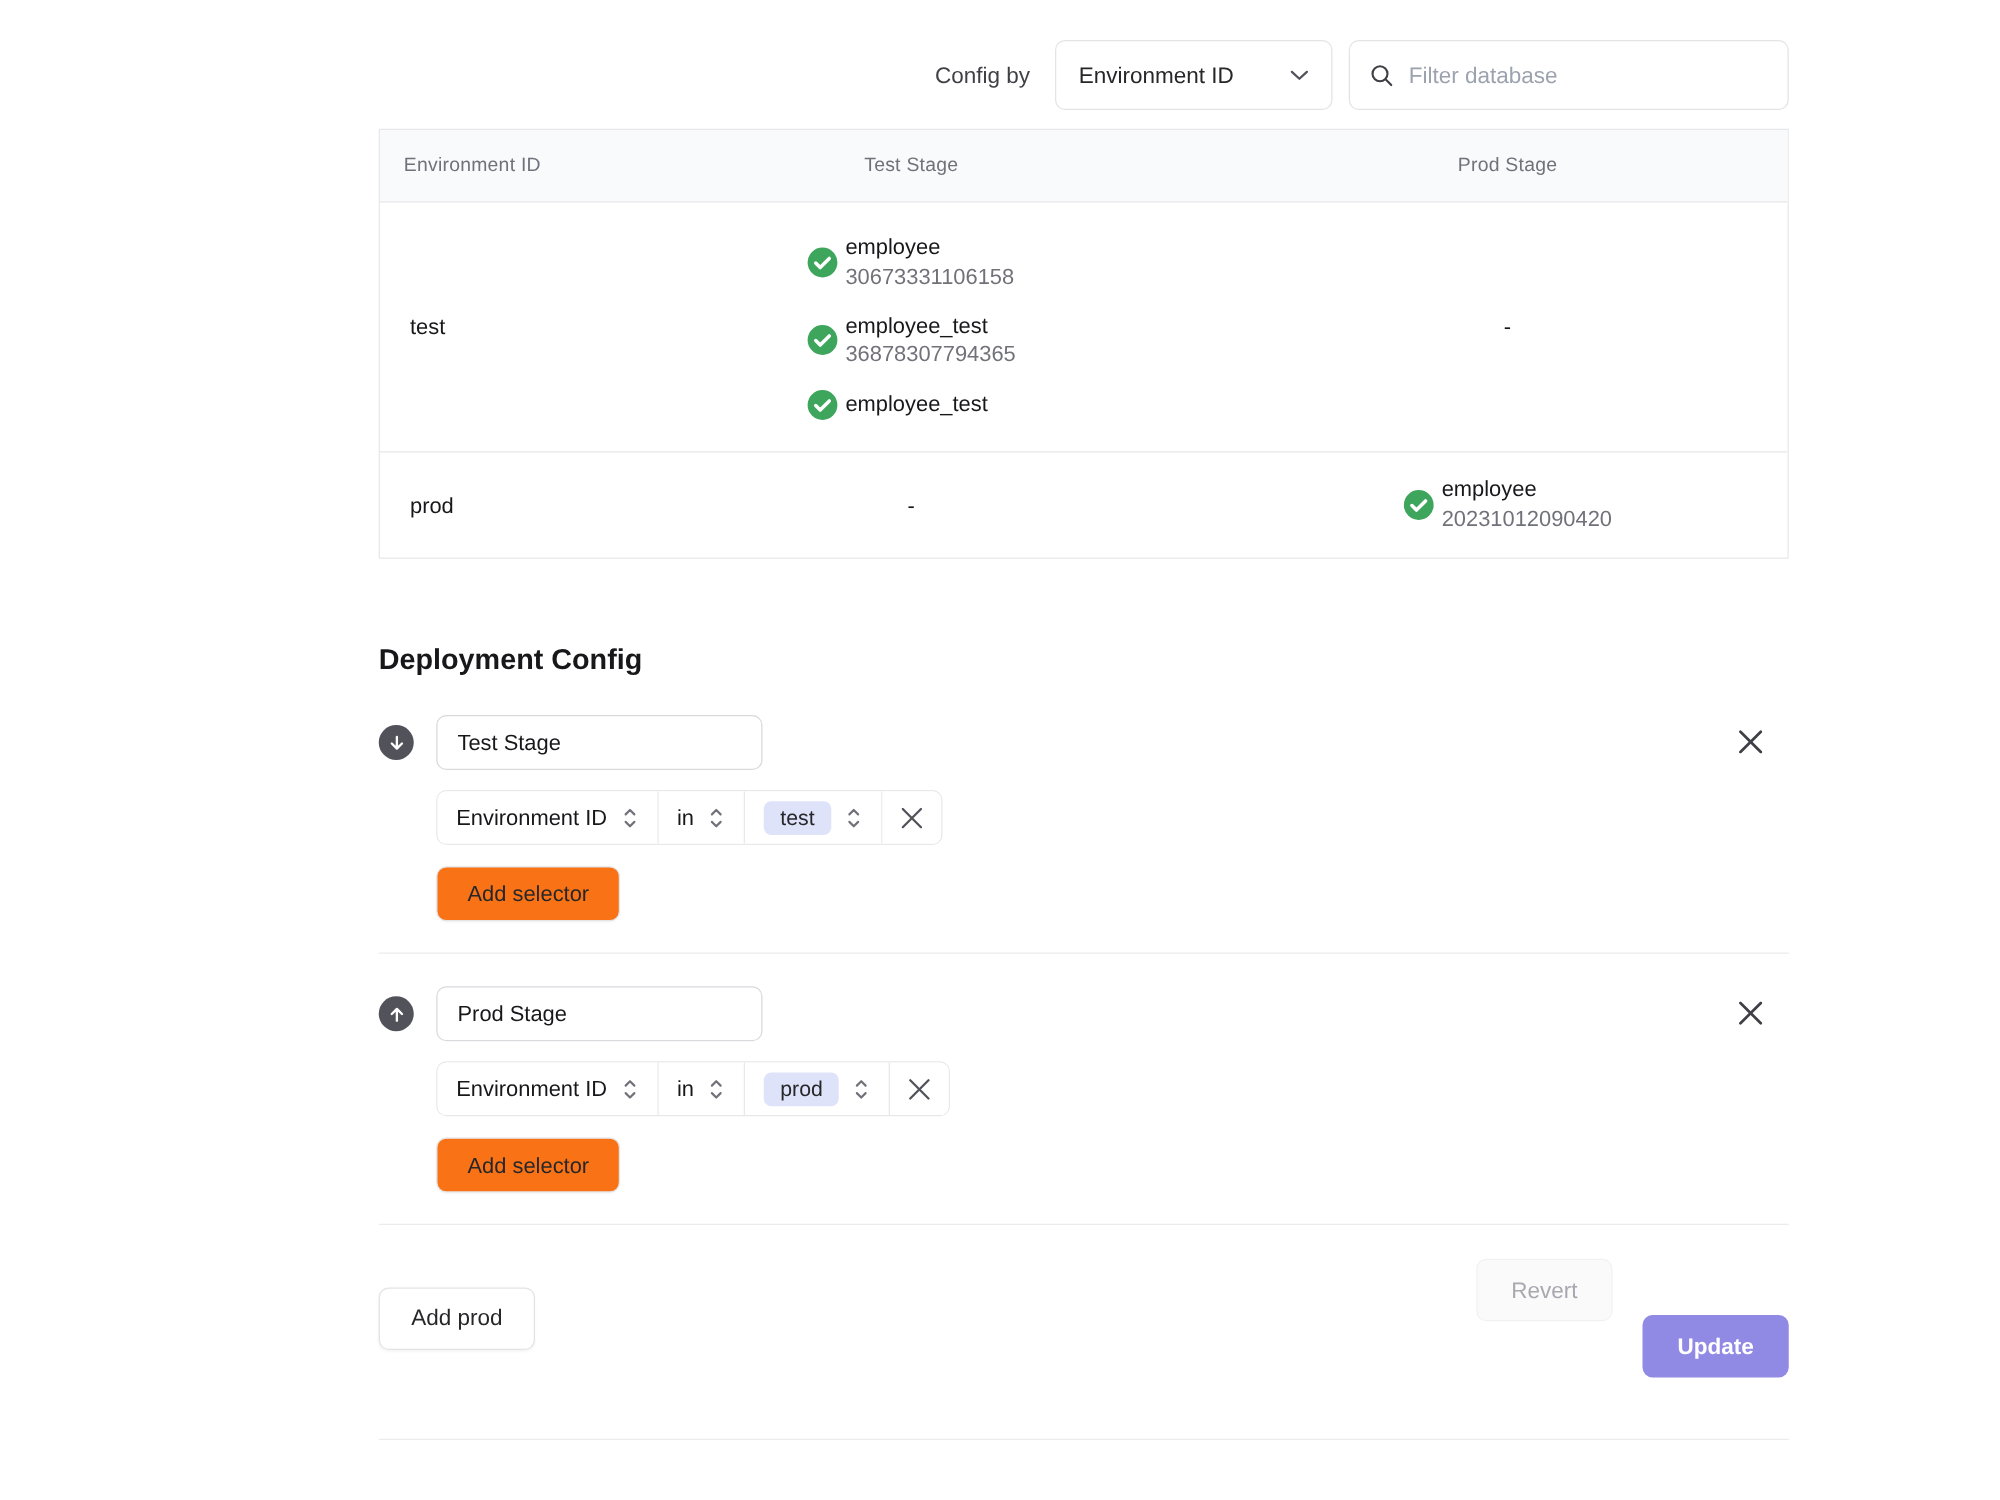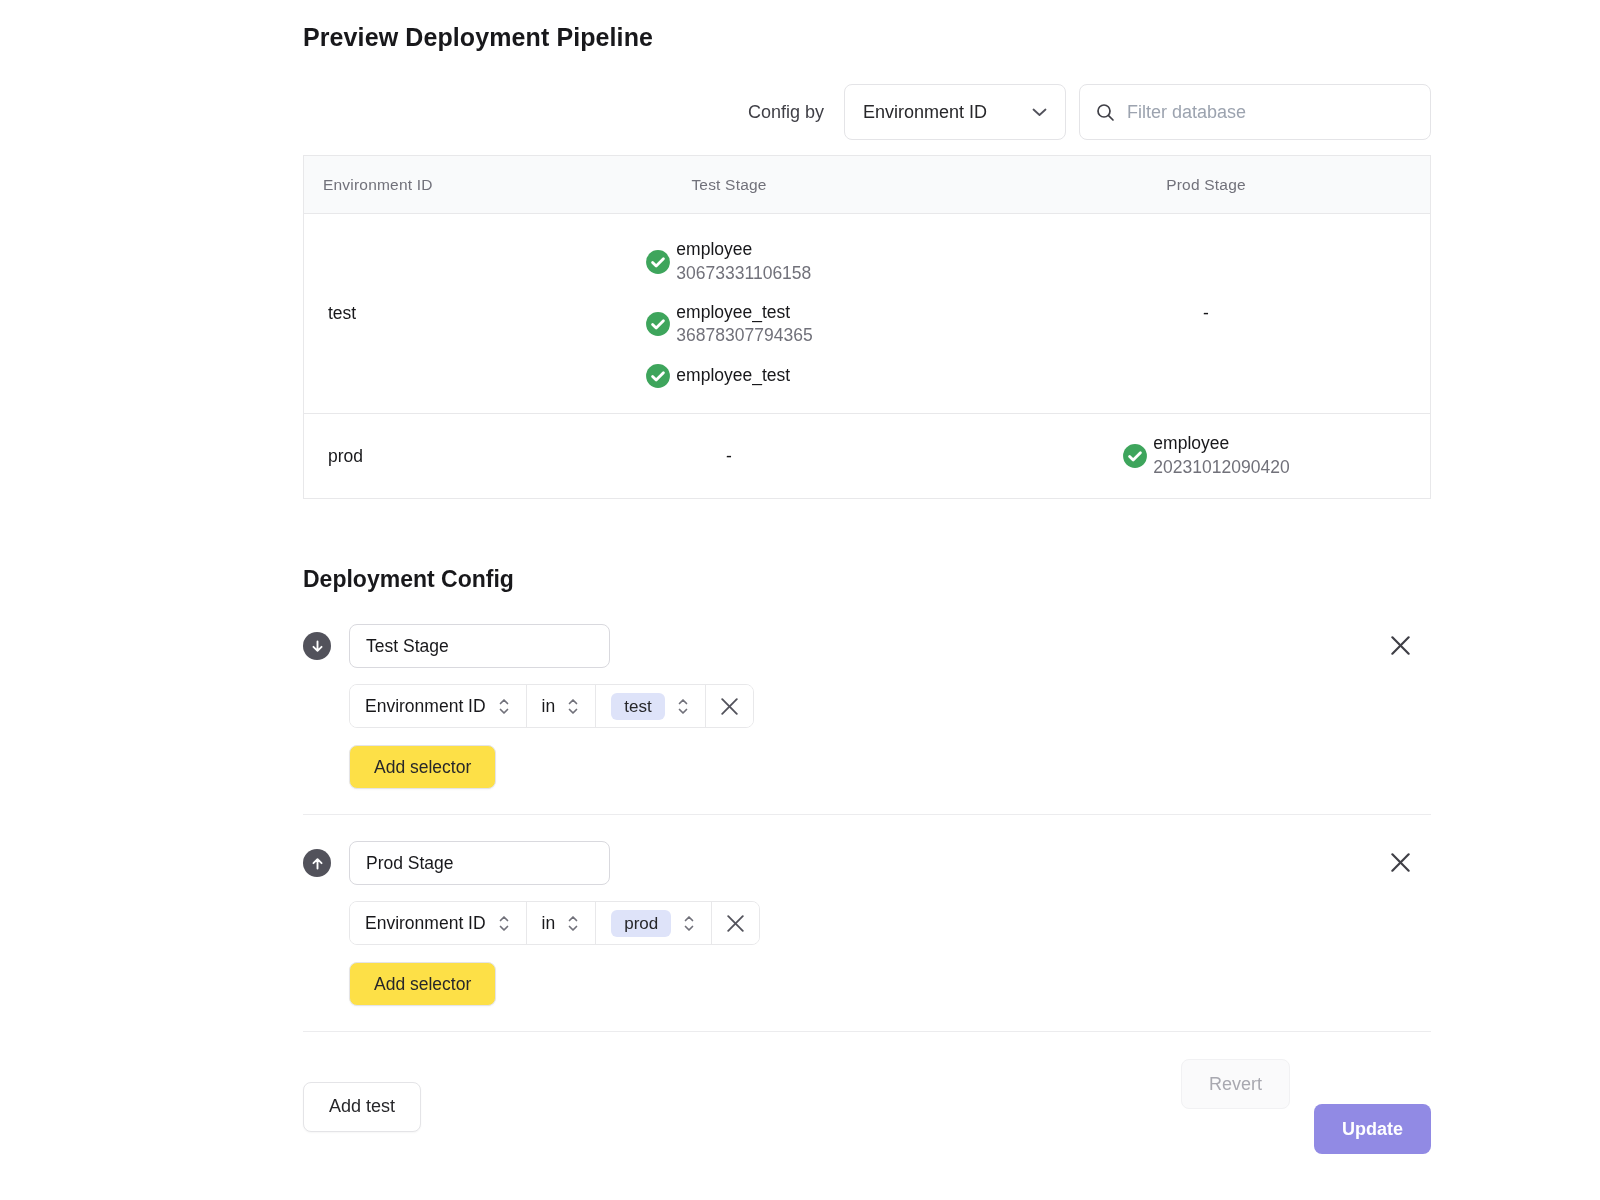--- a/index.html
+++ b/index.html
@@ -223,21 +223,21 @@
     background: #fff;
     border: none;
     border-left: none;
   }
   .add-selector-btn {
     margin: 17px 0 0 46px;
     height: 44px;
     padding: 0 24px;
     border: 1px solid #e4e4e7;
     border-radius: 8px;
-    background: #fde047;
+    background: #f97316;
     font-size: 17.5px;
     font-family: "Liberation Sans", sans-serif;
     color: #27272a;
     cursor: pointer;
     box-shadow: 0 1px 2px rgba(0,0,0,0.03);
   }
   .hr {
     border: none;
     border-top: 1px solid #ececee;
     margin-top: 25px;
@@ -284,21 +284,20 @@
     border-top: 1px solid #ececee;
     margin-top: 49px;
   }
   svg { display: block; }
 </style>
 </head>
 <body>
 
 <div class="content">
 
-  <h1 class="page-title">Preview Deployment Pipeline</h1>
 
   <div class="toolbar">
     <span class="groupby-label">Config by</span>
     <div class="select-box">
       <span>Environment ID</span>
       <span>
         <svg width="15" height="9" viewBox="0 0 15 9">
             <polyline points="1.5,1.5 7.5,7 13.5,1.5" fill="none" stroke="#52525b" stroke-width="1.8" stroke-linecap="round" stroke-linejoin="round"></polyline>
           </svg>
       </span>
@@ -501,21 +500,21 @@
             </svg>
         </button>
       </div>
     </div>
     <button class="add-selector-btn">Add selector</button>
   </div>
 
   <hr class="hr">
 
   <div class="footer">
-    <button class="btn btn-add-stage">Add test</button>
+    <button class="btn btn-add-stage">Add prod</button>
     <div class="footer-right">
       <button class="btn btn-revert" disabled="">Revert</button>
       <button class="btn btn-update">Update</button>
     </div>
   </div>
 
   <hr class="bottom-divider">
 
 </div>
 

